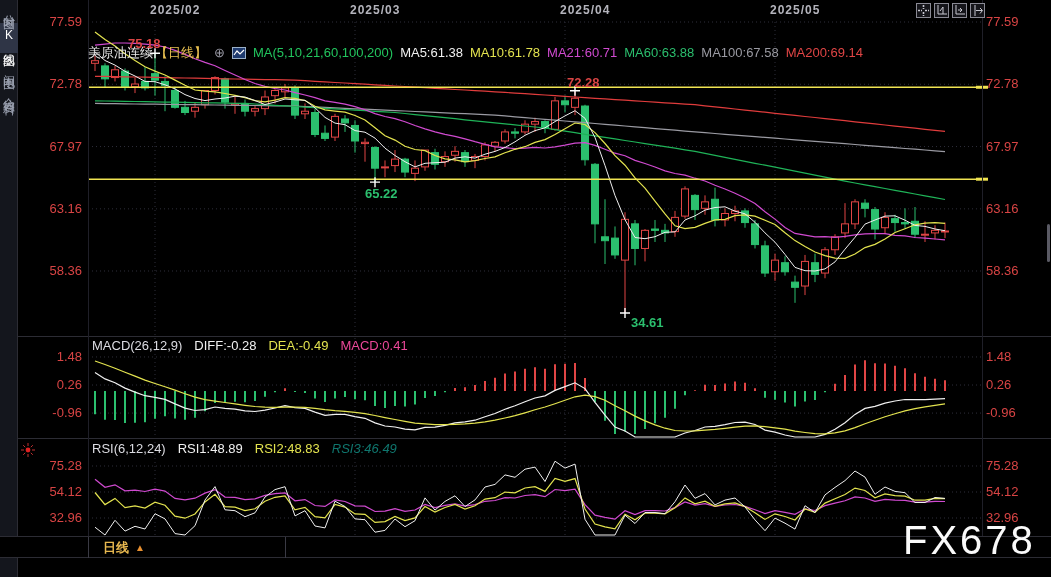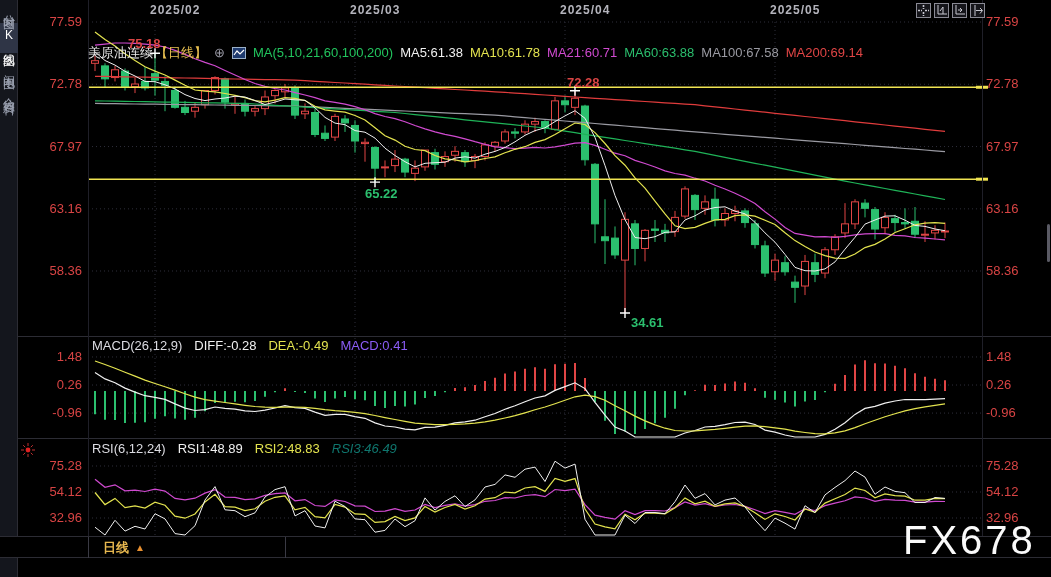--- a/index.html
+++ b/index.html
@@ -405,21 +405,21 @@
     <svg width="11" height="11">
         <path d="M3 0v11" stroke="#c8c8d0"></path>
         <path d="M4 5.5h6M8 3l2.5 2.5L8 8.5" stroke="#c8c8d0" fill="none"></path>
       </svg>
   </div>
 
   <div class="cap-row" style="top:338px;">
     <span style="color:#dcdce2;">MACD(26,12,9)</span>
     <span style="color:#f0f0f0;">DIFF:-0.28</span>
     <span style="color:#e3e34f;">DEA:-0.49</span>
-    <span style="color:#8b5cf6;">MACD:0.41</span>
+    <span style="color:#ec4899;">MACD:0.41</span>
   </div>
 
   <div class="cap-row" style="top:441px;">
     <span style="color:#dcdce2;">RSI(6,12,24)</span>
     <span style="color:#f0f0f0;">RSI1:48.89</span>
     <span style="color:#e3e34f;">RSI2:48.83</span>
     <span style="color:#0f766e;font-style:italic;">RSI3:46.49</span>
   </div>
 
   <div id="redmark">

